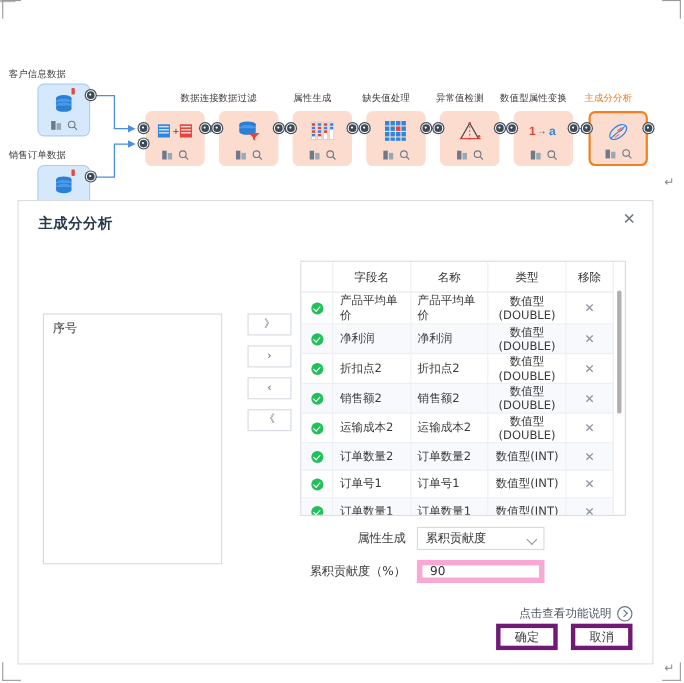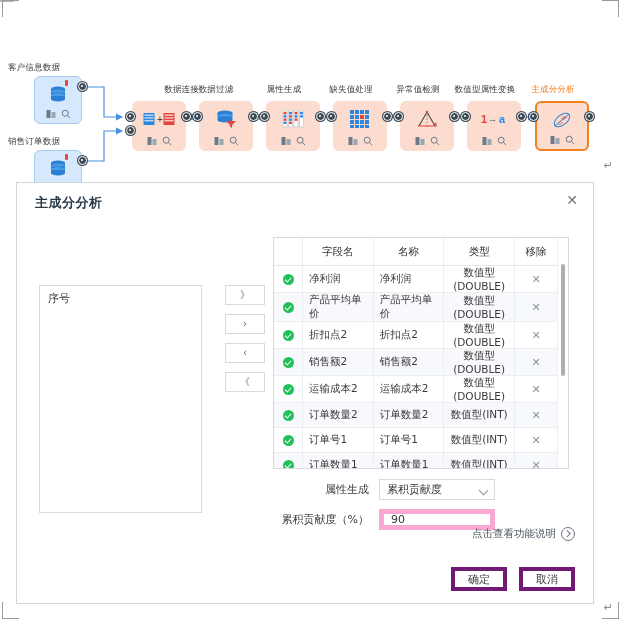--- a/index.html
+++ b/index.html
@@ -369,21 +369,21 @@
     font-size: 11px;
     color: #333;
     line-height: 19px;
     padding-left: 7px;
     font-family: inherit;
     outline: none;
   }
 
   .help-link {
     position: absolute;
-    right: 18px; bottom: 62px;
+    right: 18px; bottom: 38px;
     display: flex;
     align-items: flex-start;
     gap: 5px;
     font-size: 10.5px;
     color: #4a5260;
     cursor: pointer;
   }
   .help-circle {
     width: 12px; height: 12px;
     border: 1px solid #6b727d;
@@ -740,29 +740,29 @@
             <th class="c-check"></th>
             <th>字段名</th>
             <th>名称</th>
             <th class="c-type">类型</th>
             <th class="c-remove">移除</th>
           </tr>
         </thead>
         <tbody id="fields-body">
             <tr>
               <td class="c-check"><span class="check-ico"></span></td>
-              <td>净利润</td>
-              <td>净利润</td>
+              <td>产品平均单价</td>
+              <td>产品平均单价</td>
               <td class="c-type">数值型(DOUBLE)</td>
               <td class="c-remove"><span class="rm-x">✕</span></td>
             </tr>
             <tr>
               <td class="c-check"><span class="check-ico"></span></td>
-              <td>产品平均单价</td>
-              <td>产品平均单价</td>
+              <td>净利润</td>
+              <td>净利润</td>
               <td class="c-type">数值型(DOUBLE)</td>
               <td class="c-remove"><span class="rm-x">✕</span></td>
             </tr>
             <tr>
               <td class="c-check"><span class="check-ico"></span></td>
               <td>折扣点2</td>
               <td>折扣点2</td>
               <td class="c-type">数值型(DOUBLE)</td>
               <td class="c-remove"><span class="rm-x">✕</span></td>
             </tr>

